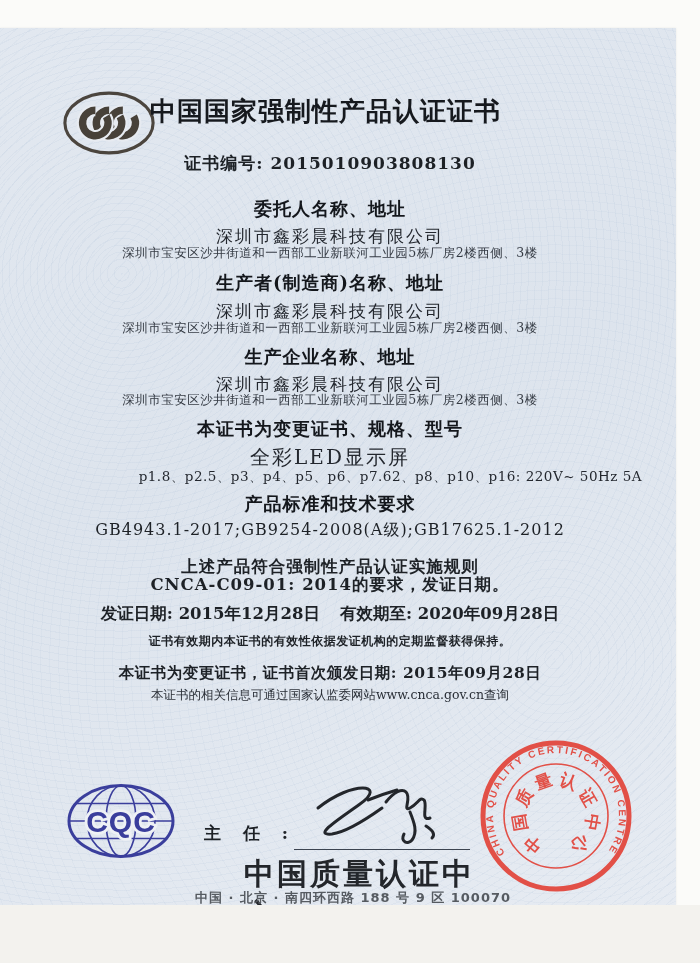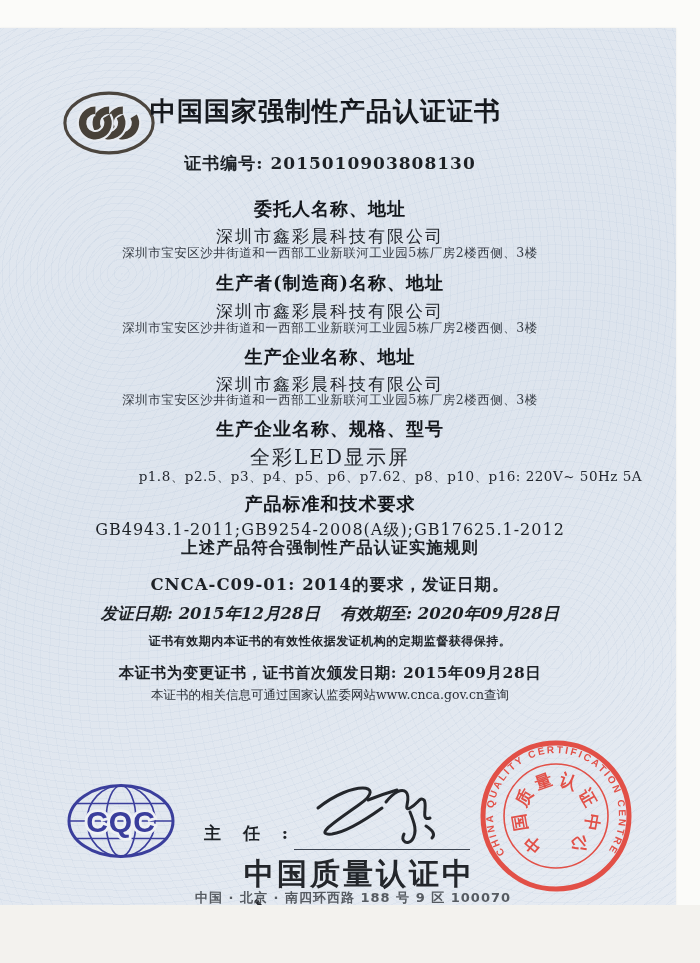--- a/index.html
+++ b/index.html
@@ -22,21 +22,21 @@
   .company{font-size:17px;color:#23272e;letter-spacing:2px;}
   .addr{font-size:12.5px;color:#343a43;letter-spacing:0.5px;}
   .cert-title{
     position:absolute;left:150px;top:66px;width:330px;text-align:center;
     font-size:26px;font-weight:bold;letter-spacing:1px;color:#16191e;white-space:nowrap;
   }
   .certno{top:124px;font-size:17px;font-weight:bold;letter-spacing:1px;}
   .models{font-size:13.5px;letter-spacing:0.5px;color:#23272e;text-align:right;}
   .standards{font-size:16px;letter-spacing:1px;}
   .statement{font-weight:bold;font-size:16.5px;letter-spacing:1px;}
-  .dates-row{display:flex;justify-content:center;gap:20px;font-weight:bold;font-size:16.5px;font-style:italic;}
+  .dates-row{display:flex;justify-content:center;gap:20px;font-weight:bold;font-size:16.5px;}
   .note-bold{font-weight:bold;font-size:12px;letter-spacing:0.5px;}
   .note{font-size:15.5px;font-weight:bold;letter-spacing:0.5px;}
   .note-small{font-size:12.5px;font-weight:normal;color:#2a2f37;}
   .logo-ccc{position:absolute;left:60px;top:60px;width:98px;height:70px;}
   .logo-cqc{position:absolute;left:64px;top:753px;width:114px;height:82px;}
   .director-label{position:absolute;left:204px;top:794px;font-size:17px;font-weight:bold;letter-spacing:8px;}
   .signature{position:absolute;left:298px;top:750px;width:150px;height:72px;}
   .sig-line{position:absolute;left:294px;top:821px;width:176px;border-bottom:1.5px solid #3c4450;}
   .org-name{position:absolute;left:244px;top:826px;width:240px;
     font-size:30px;font-weight:bold;letter-spacing:3px;color:#23262b;
@@ -79,28 +79,28 @@
   <div class="line addr" style="top:217px">深圳市宝安区沙井街道和一西部工业新联河工业园5栋厂房2楼西侧、3楼</div>
 
   <div class="line heading" style="top:243px">生产者(制造商)名称、地址</div>
   <div class="line company" style="top:272px">深圳市鑫彩晨科技有限公司</div>
   <div class="line addr" style="top:292px">深圳市宝安区沙井街道和一西部工业新联河工业园5栋厂房2楼西侧、3楼</div>
 
   <div class="line heading" style="top:317px">生产企业名称、地址</div>
   <div class="line company" style="top:345px">深圳市鑫彩晨科技有限公司</div>
   <div class="line addr" style="top:364px">深圳市宝安区沙井街道和一西部工业新联河工业园5栋厂房2楼西侧、3楼</div>
 
-  <div class="line heading" style="top:389px">生产企业名称、规格、型号</div>
+  <div class="line heading" style="top:389px">本证书为变更证书、规格、型号</div>
   <div class="line company" style="top:416px;font-size:20px">全彩LED显示屏</div>
   <div class="line models" style="top:440px">p1.8、p2.5、p3、p4、p5、p6、p7.62、p8、p10、p16:  220V~ 50Hz 5A</div>
 
   <div class="line heading" style="top:464px">产品标准和技术要求</div>
-  <div class="line standards" style="top:492px">GB4943.1-2011;GB9254-2008(A级);GB17625.1-2012</div>
+  <div class="line standards" style="top:492px">GB4943.1-2017;GB9254-2008(A级);GB17625.1-2012</div>
 
-  <div class="line statement" style="top:509px">上述产品符合强制性产品认证实施规则</div>
+  <div class="line statement" style="top:528px">上述产品符合强制性产品认证实施规则</div>
   <div class="line statement" style="top:546px">CNCA-C09-01: 2014的要求，发证日期。</div>
 
   <div class="line dates-row" style="top:575px">
     <span>
       <span>发证日期:</span>
       <span>2015年12月28日</span>
     </span>
     <span>
       <span>有效期至:</span>
       <span>2020年09月28日</span>

